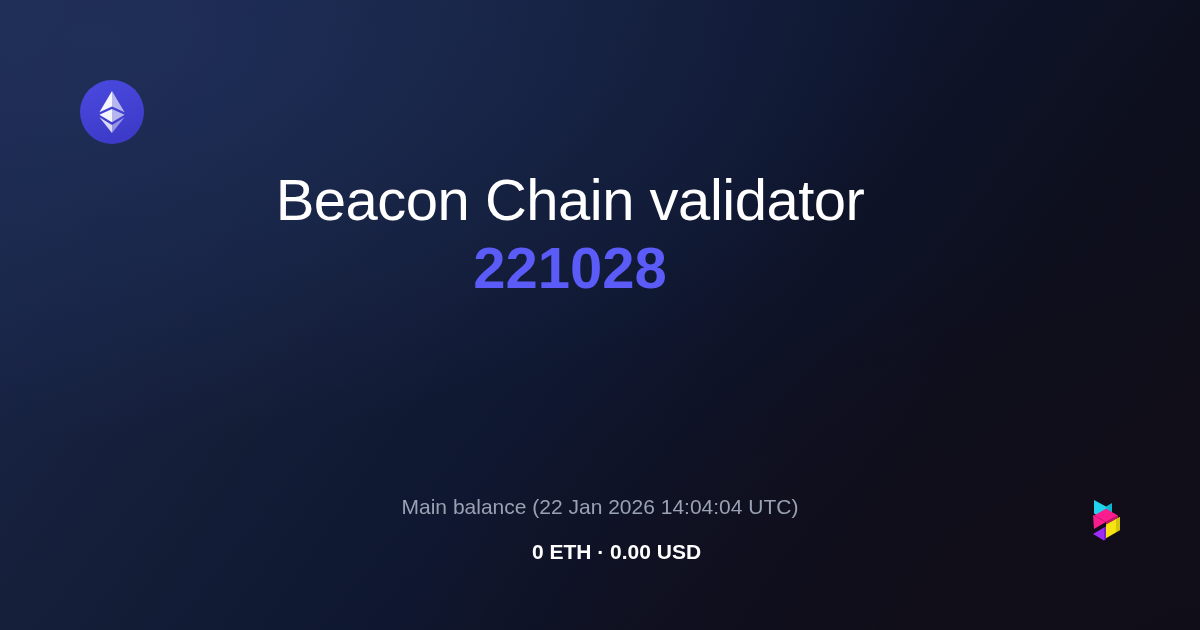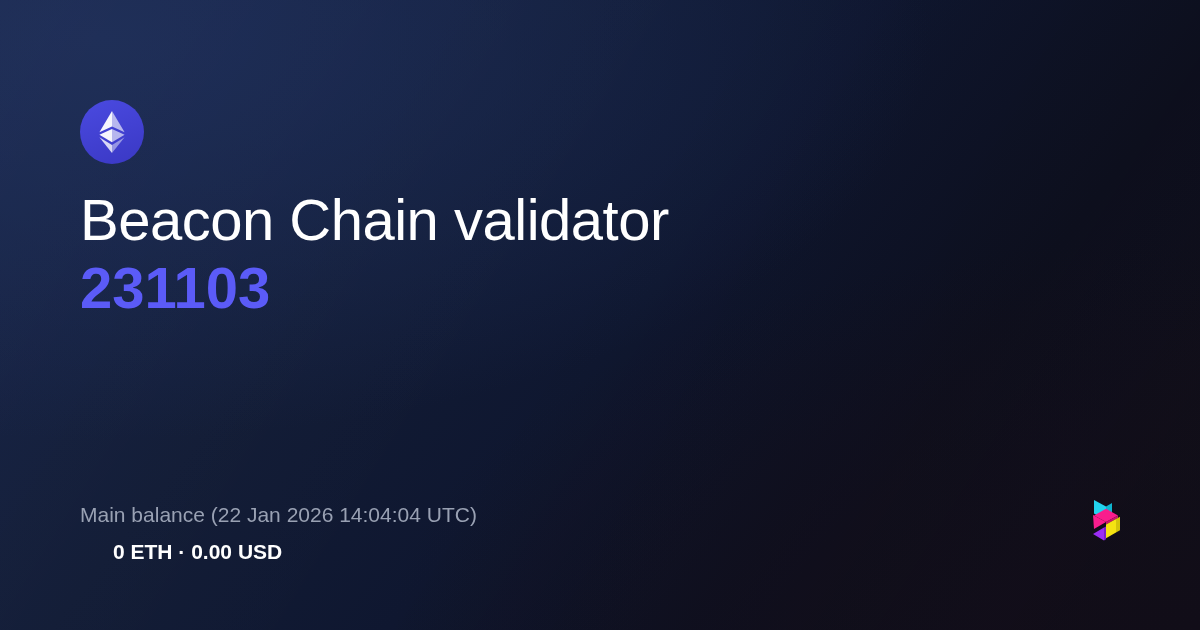--- a/index.html
+++ b/index.html
@@ -34,23 +34,24 @@
     position:absolute;
     inset:0;
     background:linear-gradient(122deg, rgba(255,255,255,0.022) 0%, rgba(255,255,255,0) 46%, rgba(0,0,0,0.16) 100%);
     pointer-events:none;
   }
 
   .content {
     position:relative;
     z-index:2;
     height:100%;
-    padding:100px 80px 64px 80px;
+    padding:80px 80px 64px 80px;
     display:flex;
     flex-direction:column;
+    text-align:center;
   }
 
   
   .eth-badge {
     width:64px;
     height:64px;
     border-radius:50%;
     background:linear-gradient(160deg, #4a4ae0 0%, #3a38c4 100%);
     display:flex;
     align-items:center;
@@ -79,21 +80,21 @@
   .spacer { flex:1 1 auto; }
 
   
   .balance-block { position:relative; z-index:2; }
 
   .balance-label {
     font-size:21px;
     line-height:30px;
     font-weight:400;
     color:#99a1b3;
-    margin-bottom:8px;
+    margin-bottom:16px;
   }
 
   .balance-value {
     font-size:21px;
     line-height:28px;
     font-weight:700;
     color:#ffffff;
     margin-left:33px;
   }
 
@@ -126,21 +127,21 @@
           <polygon points="13,31.3 13,18.1 0.4,23.8" fill="#ffffff" opacity="0.95"></polygon>
 
           <polygon points="13,33.9 13,42 25.6,26.3" fill="#ffffff" opacity="0.45"></polygon>
           <polygon points="13,42 13,33.9 0.4,26.3" fill="#ffffff" opacity="0.8"></polygon>
         </svg>
       </span>
     </div>
 
     <h1 class="headline">
       <span>Beacon Chain validator</span>
-      <span class="validator-number">231103</span>
+      <span class="validator-number">221028</span>
     </h1>
 
     <div class="spacer"></div>
 
     <div class="balance-block">
       <div class="balance-label">Main balance (22 Jan 2026 14:04:04 UTC)</div>
       <div class="balance-value">0 ETH · 0.00 USD</div>
     </div>
 
   </div>

